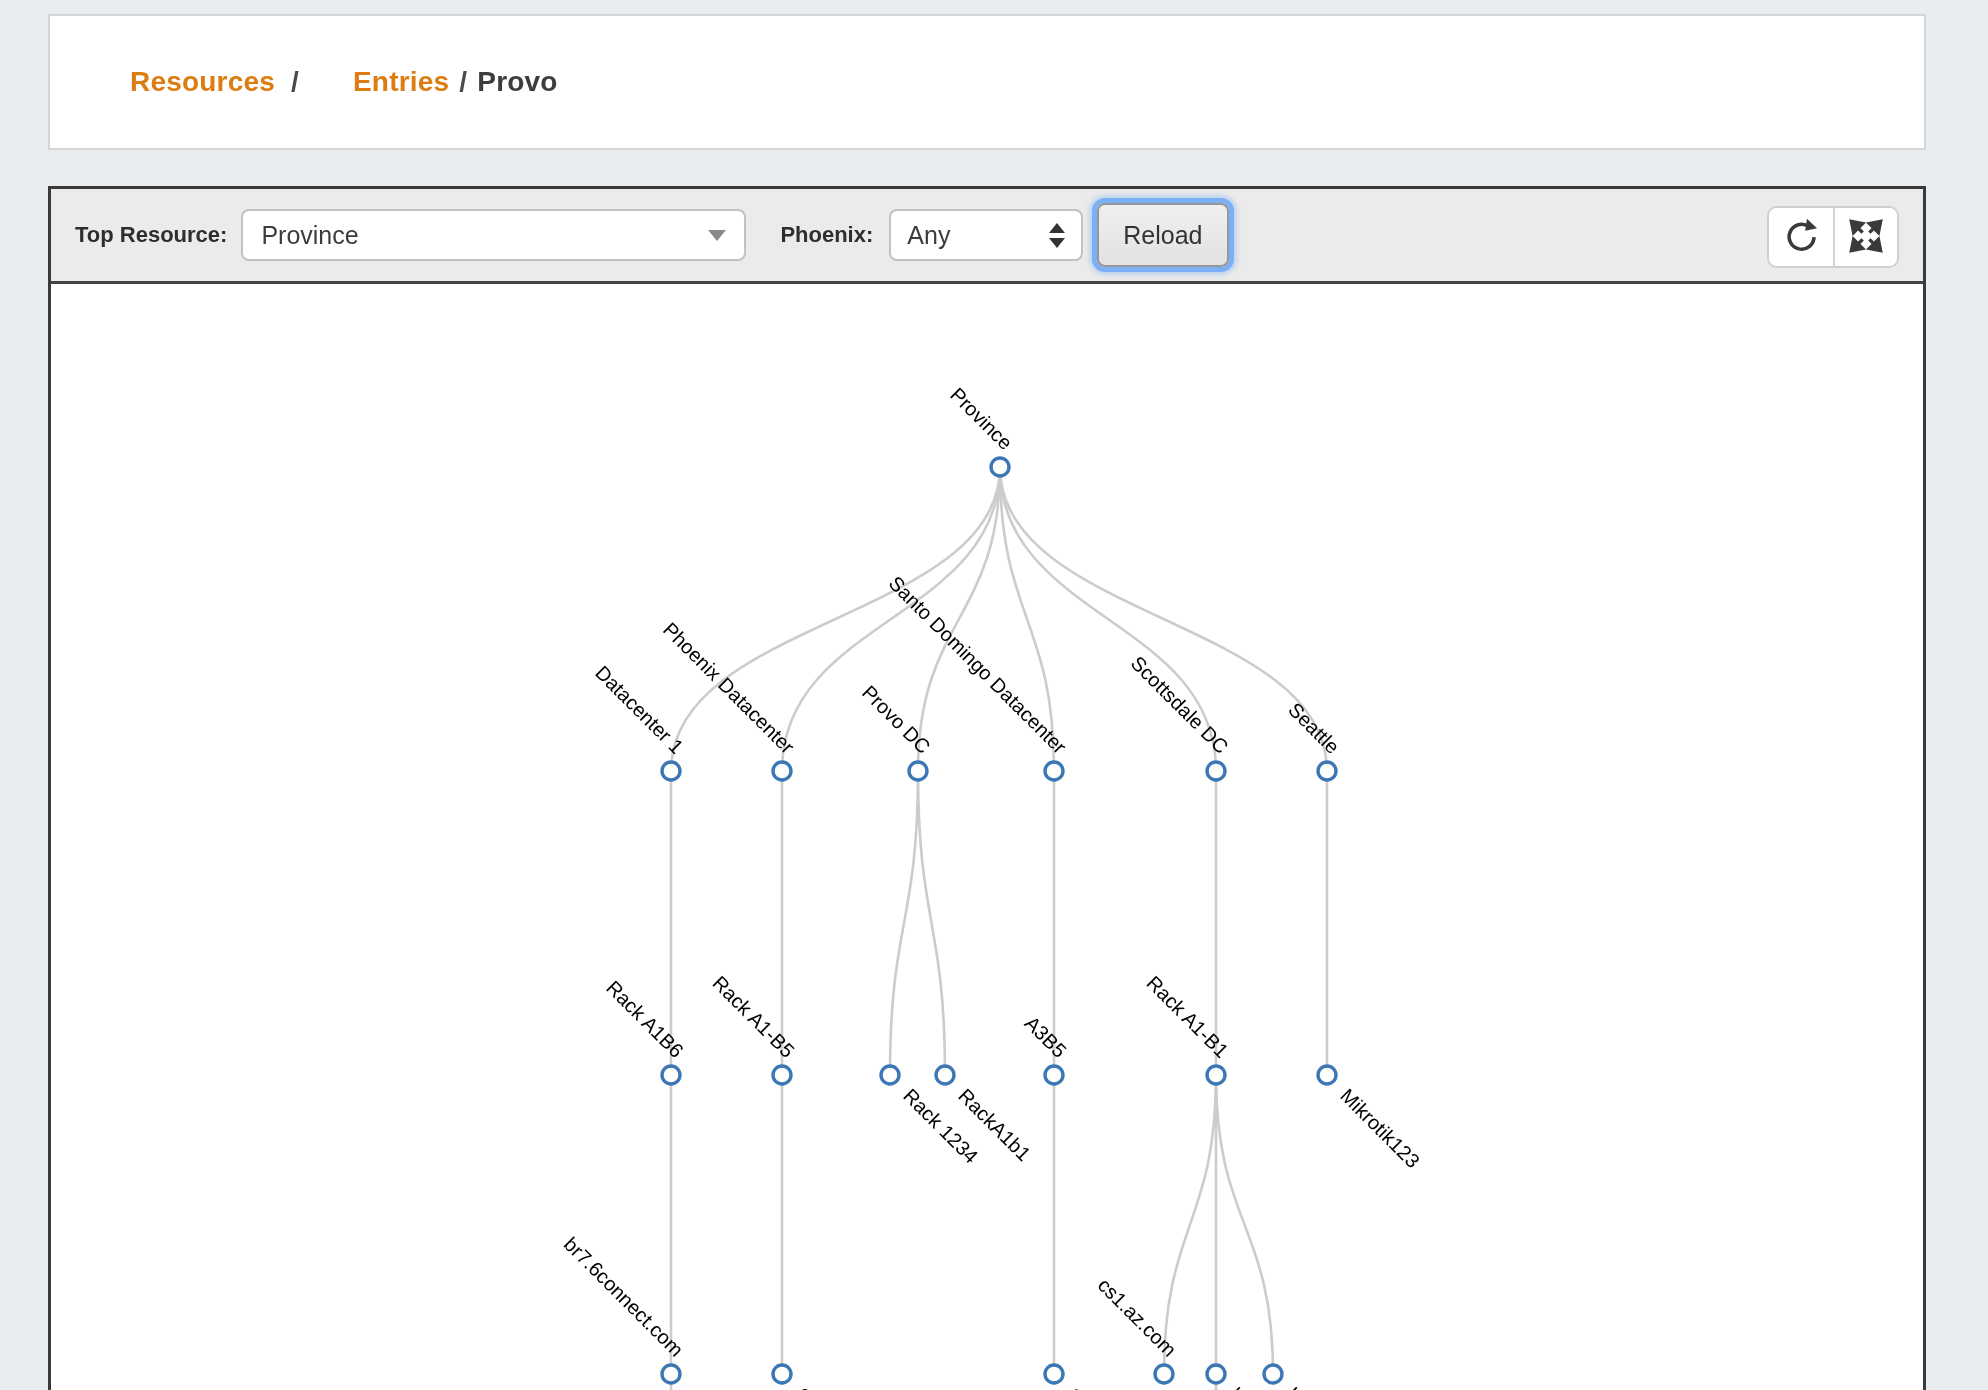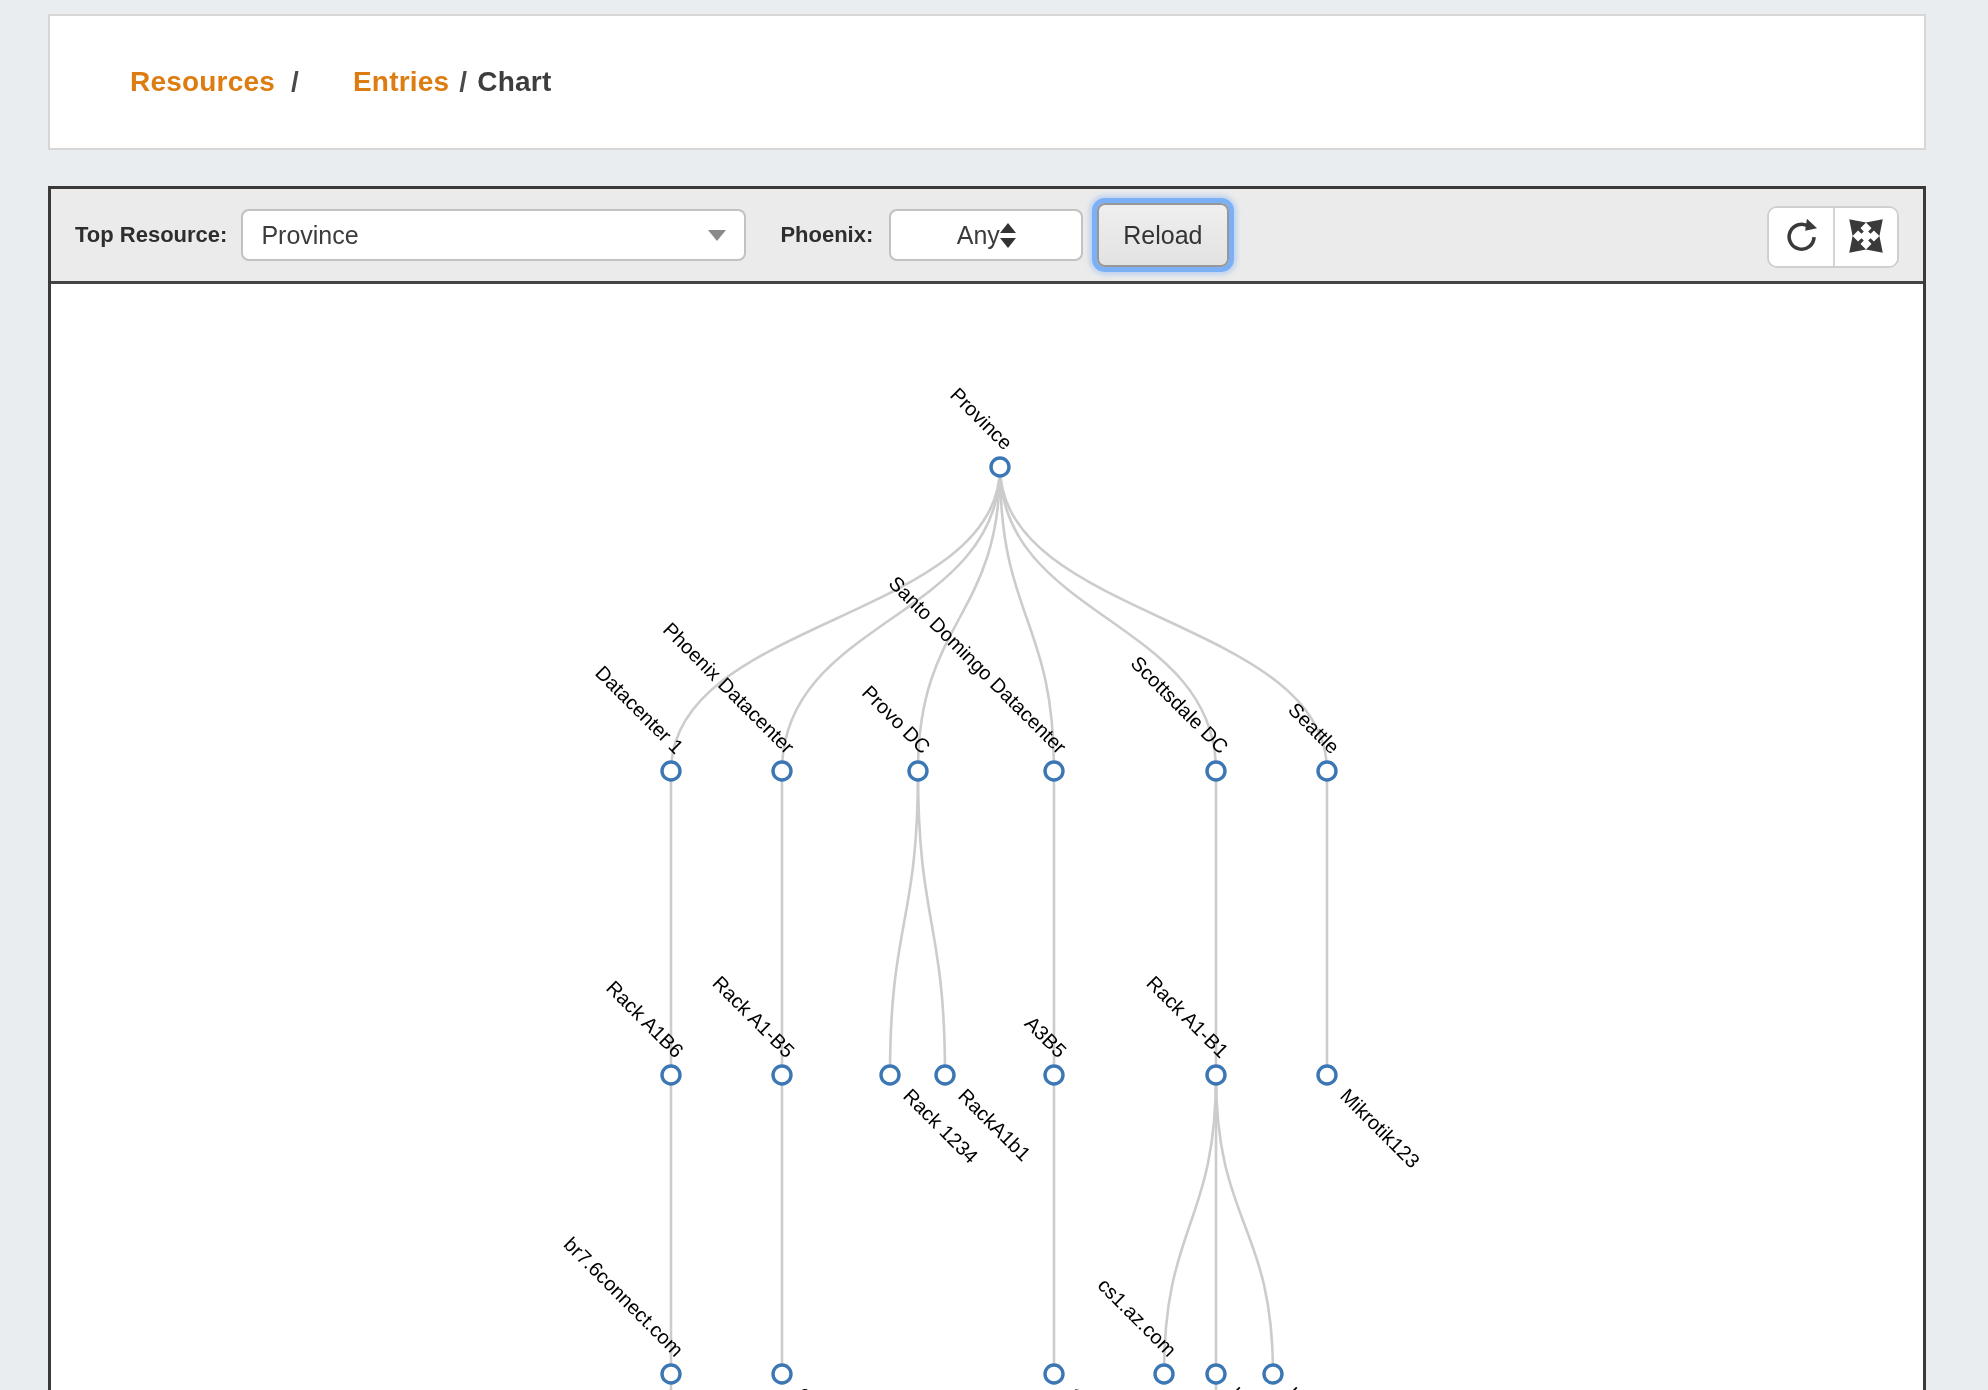--- a/index.html
+++ b/index.html
@@ -33,21 +33,21 @@
     display:flex;align-items:center;box-sizing:border-box;
     padding:0 24px;position:relative;
   }
   .tb-label{font-size:22px;font-weight:bold;color:#2e2e2e;white-space:nowrap;}
   .combo{
     background:#fff;border:2px solid #c2c2c2;border-radius:8px;
     height:52px;display:flex;align-items:center;box-sizing:border-box;
     cursor:pointer;
   }
   .combo-top{width:505px;margin-left:14px;padding:0 18px;justify-content:space-between;}
-  .combo-section{width:194px;margin-left:16px;padding:0 16px;justify-content:center;}
+  .combo-section{width:194px;margin-left:16px;padding:0 16px;justify-content:space-between;}
   .combo .val{font-size:25px;color:#3c3c3c;}
   .caret-down{
     width:0;height:0;border-left:9px solid transparent;border-right:9px solid transparent;
     border-top:11px solid #8a8a8a;
   }
   .spinner{display:flex;flex-direction:column;gap:5px;align-items:center;}
   .spinner .up{width:0;height:0;border-left:8px solid transparent;border-right:8px solid transparent;border-bottom:10px solid #333;}
   .spinner .dn{width:0;height:0;border-left:8px solid transparent;border-right:8px solid transparent;border-top:10px solid #333;}
   .sec-label{margin-left:34px;}
   .reload-btn{
@@ -68,21 +68,21 @@
   }
   .view-btn + .view-btn{border-left:2px solid #d4d4d4;}
   .chart-area{position:relative;background:#fff;height:1162px;overflow:hidden;}
   .chart-area svg{display:block;}
 </style>
 </head>
 <body>
 
 <div class="card header-card">
   <div class="breadcrumb">
-    <span class="crumb-link">Resources</span><span class="sep first">/</span><span class="crumb-link">Entries</span><span class="sep">/</span><span>Chart</span>
+    <span class="crumb-link">Resources</span><span class="sep first">/</span><span class="crumb-link">Entries</span><span class="sep">/</span><span>Provo</span>
   </div>
 </div>
 
 <div class="card panel">
   <div class="toolbar">
     <span class="tb-label">Top Resource:</span>
     <div class="combo combo-top">
       <span class="val">Province</span>
       <span class="caret-down"></span>
     </div>

